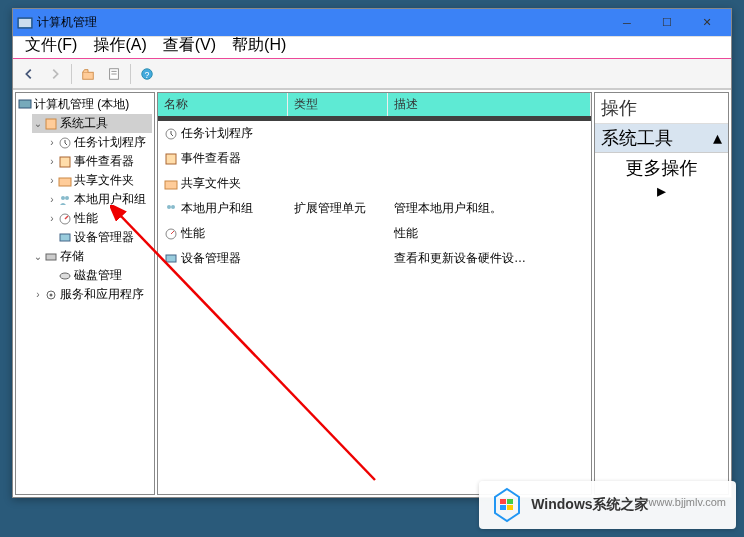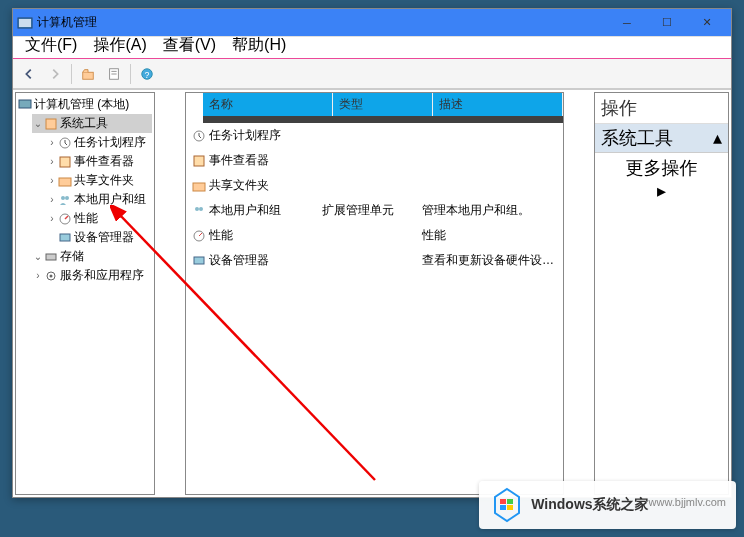--- a/index.html
+++ b/index.html
@@ -49,21 +49,20 @@
       border-bottom: 1px solid #ccc;
       background: #f5f5f5;
     }
     .tool-btn { width: 24px; height: 24px; display: flex; align-items: center; justify-content: center; border: 1px solid transparent; }
     .tool-sep { width: 1px; height: 20px; background: #ccc; margin: 0 2px; }
     
     .content {
       flex: 1;
       display: flex;
       border-top: 1px solid #ccc;
-      gap: 28px;
     }
     
     .tree-panel {
       width: 140px;
       border: 1px solid #888;
       margin: 2px;
       overflow: auto;
       font-size: 12px;
       padding: 2px;
       background: #fff;
@@ -75,21 +74,21 @@
     .tree-children { padding-left: 14px; }
     
     .list-panel {
       flex: 1;
       border: 1px solid #888;
       margin: 2px 0;
       background: #fff;
       font-size: 12px;
       overflow: auto;
     }
-    .list-header { display: flex; border-bottom: 7px solid #404040; background: #0ea5e9; margin-left: 17px; }
+    .list-header { display: flex; border-bottom: 5px solid #404040; background: #5eead4; }
     .list-header-cell { padding: 3px 6px; border-right: 1px solid #eee; color: #333; }
     .col-name { width: 130px; }
     .col-type { width: 100px; }
     .col-desc { flex: 1; }
     .list-row { display: flex; padding: 2px 0; }
     .list-cell { padding: 2px 6px; overflow: hidden; text-overflow: ellipsis; white-space: nowrap; }
     .list-cell.col-name { display: flex; align-items: center; gap: 3px; }
     
     .action-panel {
       width: 135px;
@@ -252,20 +251,29 @@
                 </svg></span>
             <span>设备管理器</span>
           </div>
         </div>
         <div class="tree-node">
           <span class="tree-toggle">⌄</span>
           <span class="tree-icon"><svg viewBox="0 0 14 14">
                 <rect x="2" y="4" width="10" height="6" fill="#ccc" stroke="#666"></rect>
               </svg></span>
           <span>存储</span>
+        </div>
+        <div class="tree-children">
+          <div class="tree-node">
+            <span class="tree-toggle"> </span>
+            <span class="tree-icon"><svg viewBox="0 0 14 14">
+                  <ellipse cx="7" cy="7" rx="5" ry="3" fill="#ddd" stroke="#666"></ellipse>
+                </svg></span>
+            <span>磁盘管理</span>
+          </div>
         </div>
         <div class="tree-node">
           <span class="tree-toggle">›</span>
           <span class="tree-icon"><svg viewBox="0 0 14 14">
                 <circle cx="7" cy="7" r="4" fill="none" stroke="#666"></circle>
                 <circle cx="7" cy="7" r="1.5" fill="#666"></circle>
               </svg></span>
           <span>服务和应用程序</span>
         </div>
       </div>

